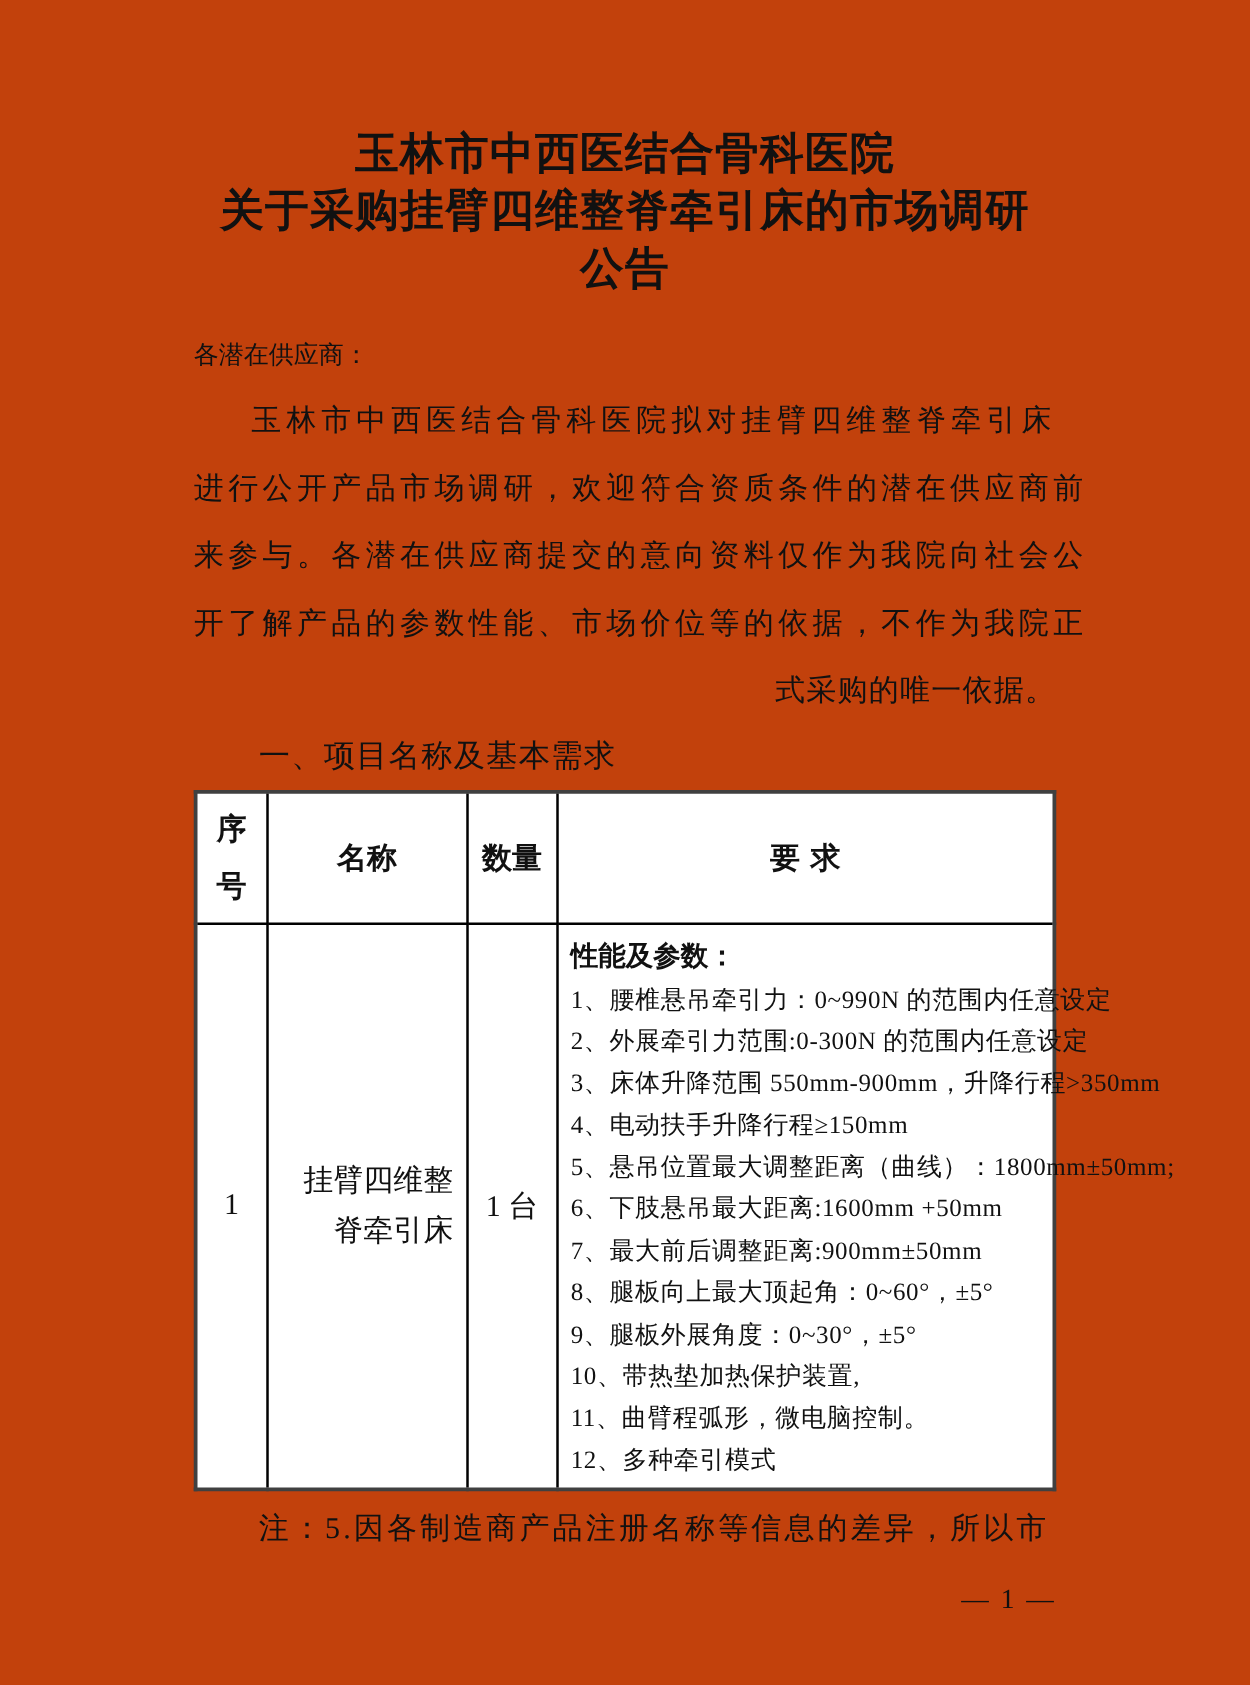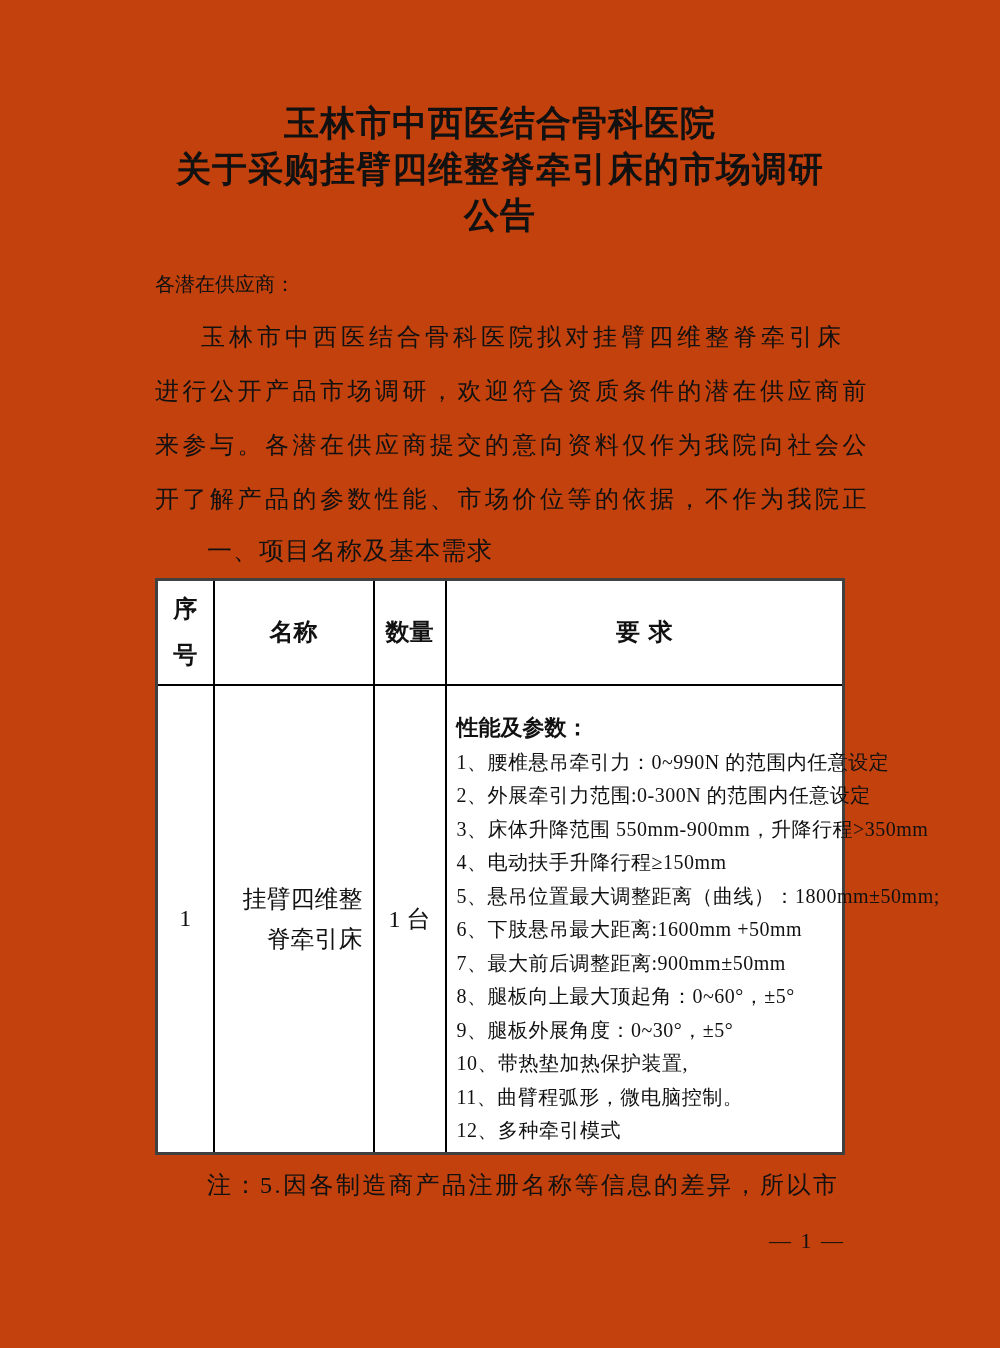--- a/index.html
+++ b/index.html
@@ -77,21 +77,21 @@
     font-size: 24px;
   }
   .name-inner {
     display: inline-block;
     width: 138px;
     line-height: 40px;
     text-align: right;
   }
   td.req-cell {
     vertical-align: top;
-    padding: 24px 4px 4px 10px;
+    padding: 8px 4px 4px 10px;
   }
   .req-title {
     font-family: "DejaVu Sans", sans-serif;
     font-weight: 700;
     font-size: 22px;
     line-height: 36px;
   }
   .req-line {
     font-size: 20px;
     line-height: 33.5px;
@@ -124,20 +124,21 @@
     <div>公告</div>
   </div>
 
   <div class="salutation">各潜在供应商：</div>
 
   <div class="paragraph">
     <div class="pline first">玉林市中西医结合骨科医院拟对挂臂四维整脊牵引床</div>
     <div class="pline">进行公开产品市场调研，欢迎符合资质条件的潜在供应商前</div>
     <div class="pline">来参与。各潜在供应商提交的意向资料仅作为我院向社会公</div>
     <div class="pline">开了解产品的参数性能、市场价位等的依据，不作为我院正</div>
+    <div class="pline last">式采购的唯一依据。</div>
   </div>
 
   <div class="section-heading">一、项目名称及基本需求</div>
 
   <table class="req-table">
     <colgroup>
       <col style="width:57px">
       <col style="width:160px">
       <col style="width:72px">
       <col>

